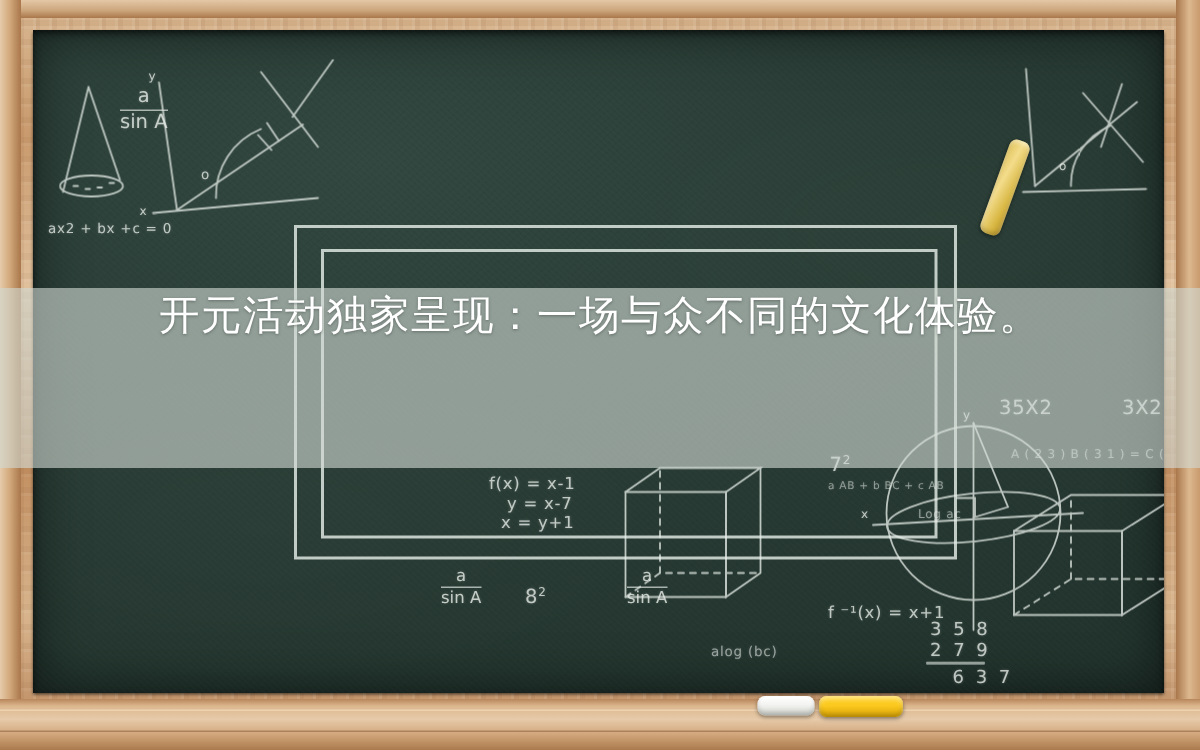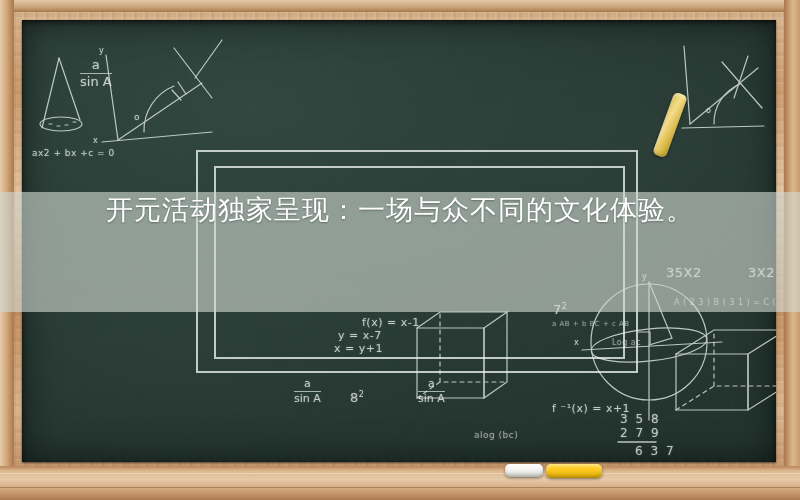--- a/index.html
+++ b/index.html
@@ -182,21 +182,21 @@
         <span class="num">a</span>
         <span class="bar"></span>
         <span class="den">sin A</span>
       </div>
       <div class="ctext" style="left:10px; top:128px; font-size:9px;">ax2 + bx +c = 0</div>
       <div class="ctext" style="left:77px; top:26px; font-size:8px;">y</div>
       <div class="ctext" style="left:71px; top:116px; font-size:8px;">x</div>
       <div class="ctext" style="left:112px; top:92px; font-size:9px;">o</div>
       <div class="ctext" style="left:684px; top:86px; font-size:8px;">o</div>
 
-      <div class="ctext" style="left:304px; top:296px; font-size:11px;margin-left:36px;">f(x) = x-1</div>
+      <div class="ctext" style="left:304px; top:296px; font-size:11px;">f(x) = x-1</div>
       <div class="ctext" style="left:316px; top:309px; font-size:11px;">y = x-7</div>
       <div class="ctext" style="left:312px; top:322px; font-size:11px;">x = y+1</div>
 
       <div class="ctext" style="left:494px; top:282px; font-size:13px;margin-left:37px;"><span>7</span><sup style="font-size:8px;">2</sup></div>
       <div class="ctext" style="left:328px; top:370px; font-size:13px;"><span>8</span><sup style="font-size:8px;">2</sup></div>
 
       <div class="ctext" style="left:530px; top:300px; font-size:7px; opacity:.55;">a AB + b BC + c AB</div>
 
       <div class="frac" style="left:272px; top:358px; font-size:11px;">
         <span class="num">a</span>

